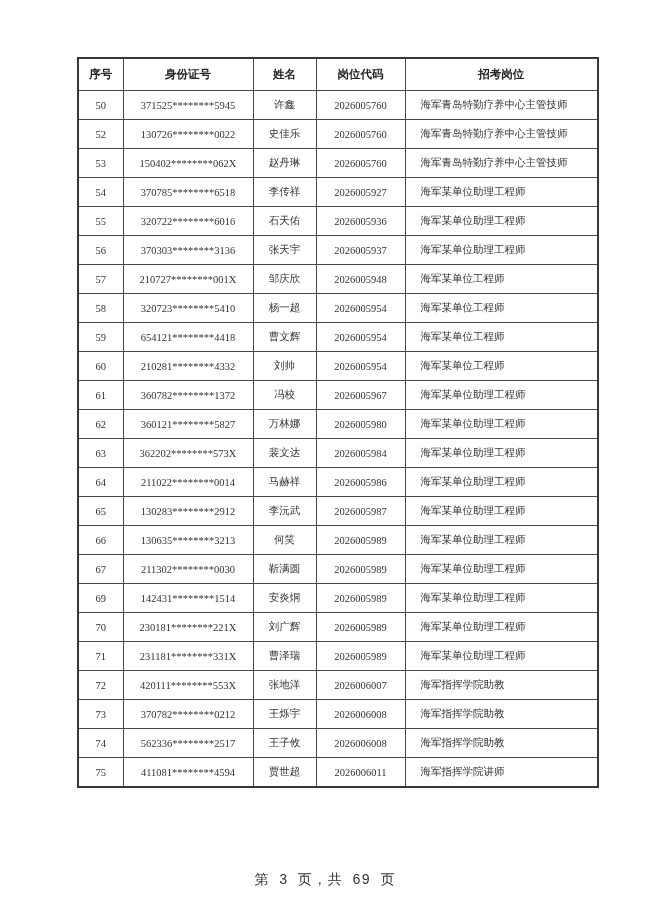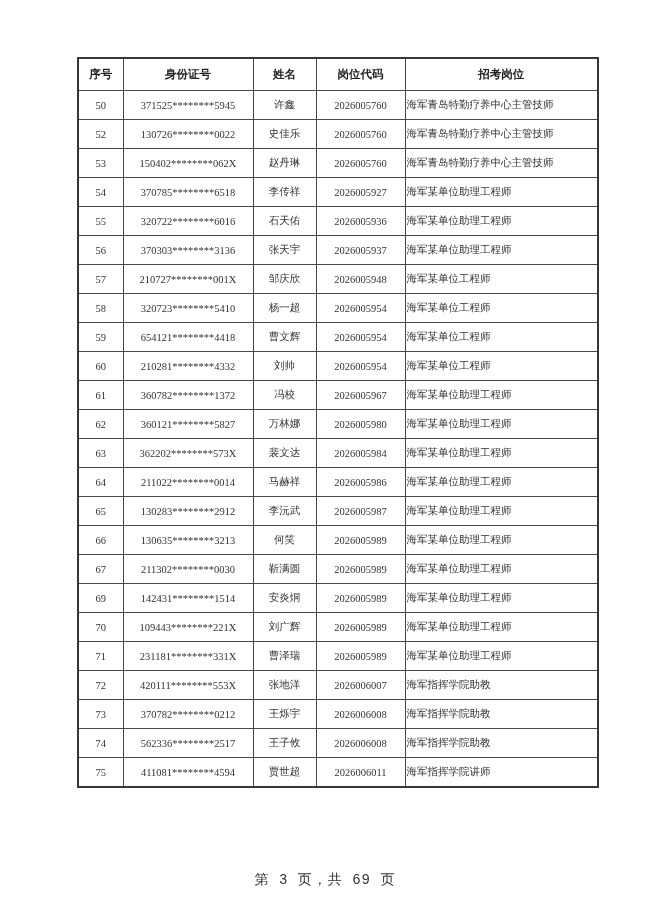--- a/index.html
+++ b/index.html
@@ -40,21 +40,21 @@
     font-weight: bold;
     color: #222222;
   }
   .doc-table td {
     height: 28px;
     font-size: 10.5px;
     color: #333333;
   }
   .doc-table td.pos {
     text-align: left;
-    padding-left: 1px;
+    padding-left: 15px;
   }
   .page-footer {
     position: absolute;
     left: 0;
     top: 871px;
     width: 100%;
     text-align: center;
     font-size: 14px;
     color: #333333;
     letter-spacing: 1px;
@@ -203,21 +203,21 @@
       </tr>
       <tr>
         <td>69</td>
         <td>142431********1514</td>
         <td>安炎烔</td>
         <td>2026005989</td>
         <td class="pos">海军某单位助理工程师</td>
       </tr>
       <tr>
         <td>70</td>
-        <td>109443********221X</td>
+        <td>230181********221X</td>
         <td>刘广辉</td>
         <td>2026005989</td>
         <td class="pos">海军某单位助理工程师</td>
       </tr>
       <tr>
         <td>71</td>
         <td>231181********331X</td>
         <td>曹泽瑞</td>
         <td>2026005989</td>
         <td class="pos">海军某单位助理工程师</td>

